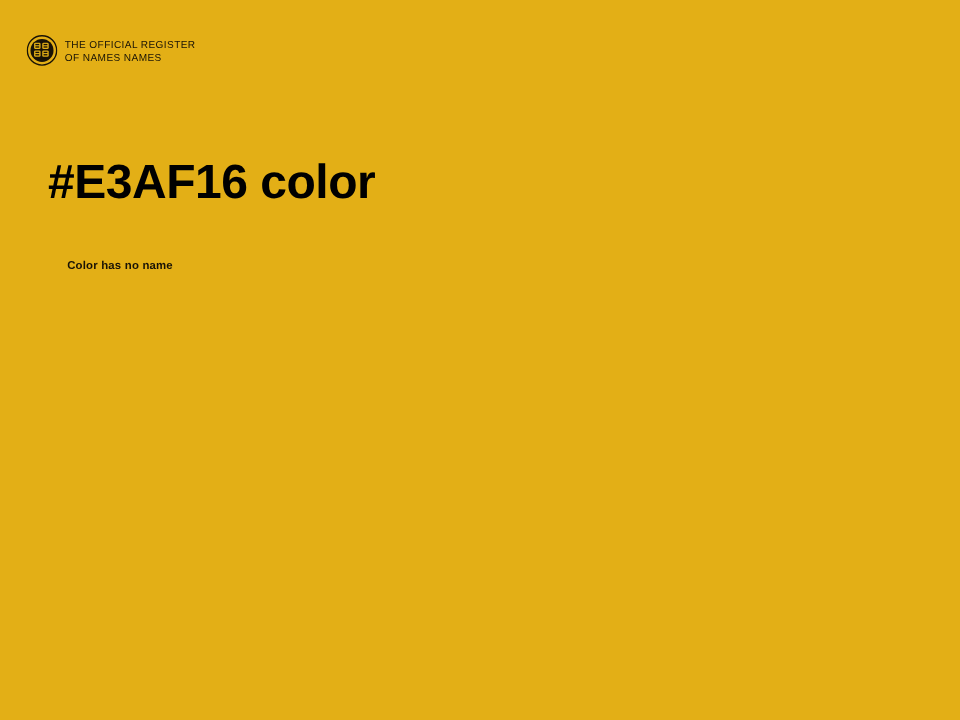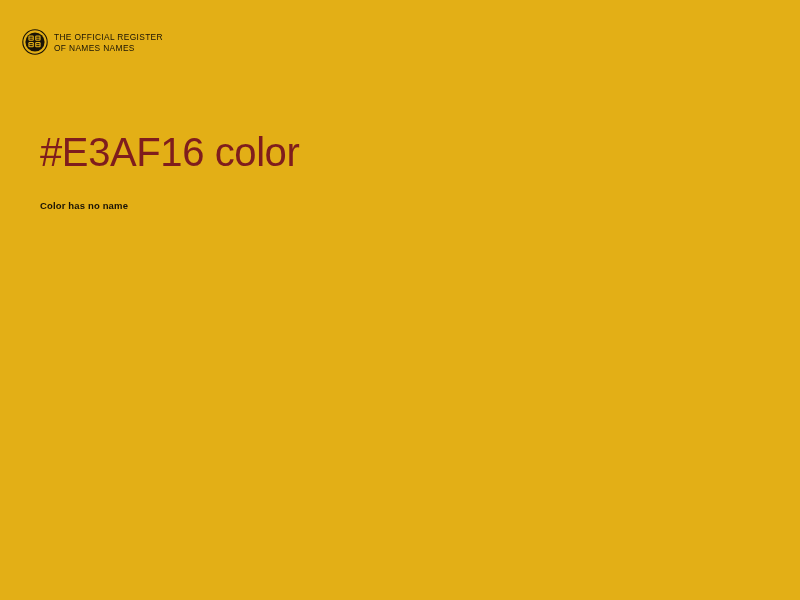--- a/index.html
+++ b/index.html
@@ -53,30 +53,30 @@
 
   
   .headline {
     position: absolute;
     left: 40px;
     top: 128px;
     margin: 0;
     font-family: "Liberation Sans", sans-serif;
     font-size: 40px;
     line-height: 48px;
-    font-weight: 400;
+    font-weight: 700;
     letter-spacing: -0.4px;
-    color: #7f1d1d;
+    color: #000000;
     white-space: nowrap;
   }
   .subline {
     position: absolute;
     left: 40px;
     top: 199px;
-    margin: 0;
+    margin: 16px;
     font-family: "Liberation Sans", sans-serif;
     font-size: 9.5px;
     line-height: 13px;
     font-weight: 700;
     letter-spacing: 0.15px;
     color: #191306;
     white-space: nowrap;
   }
 </style>
 </head>

